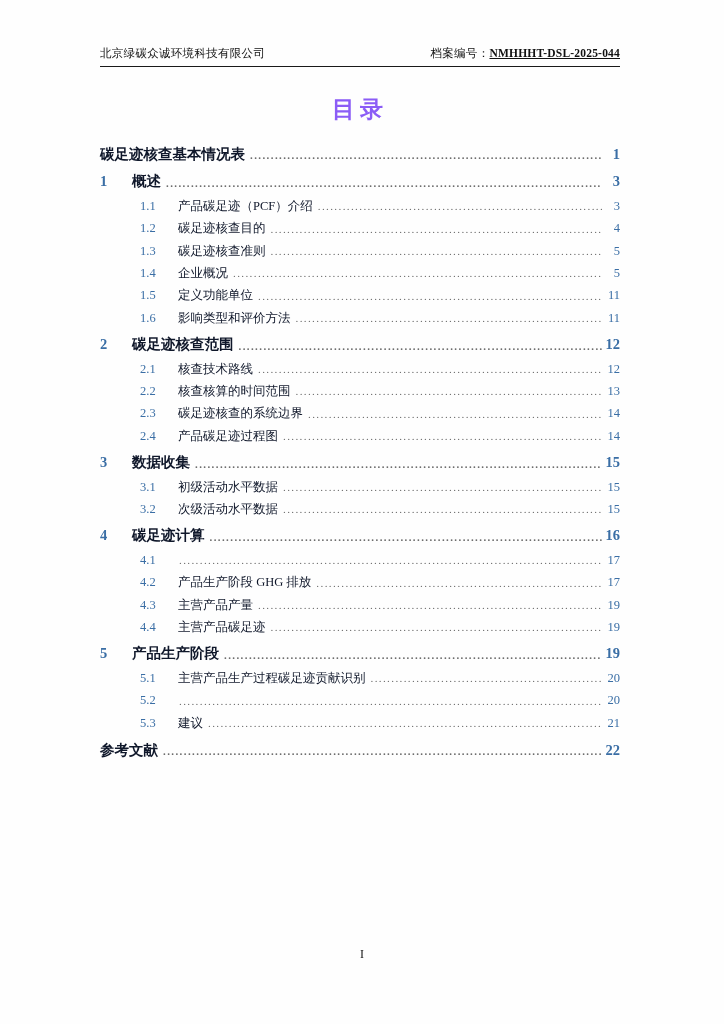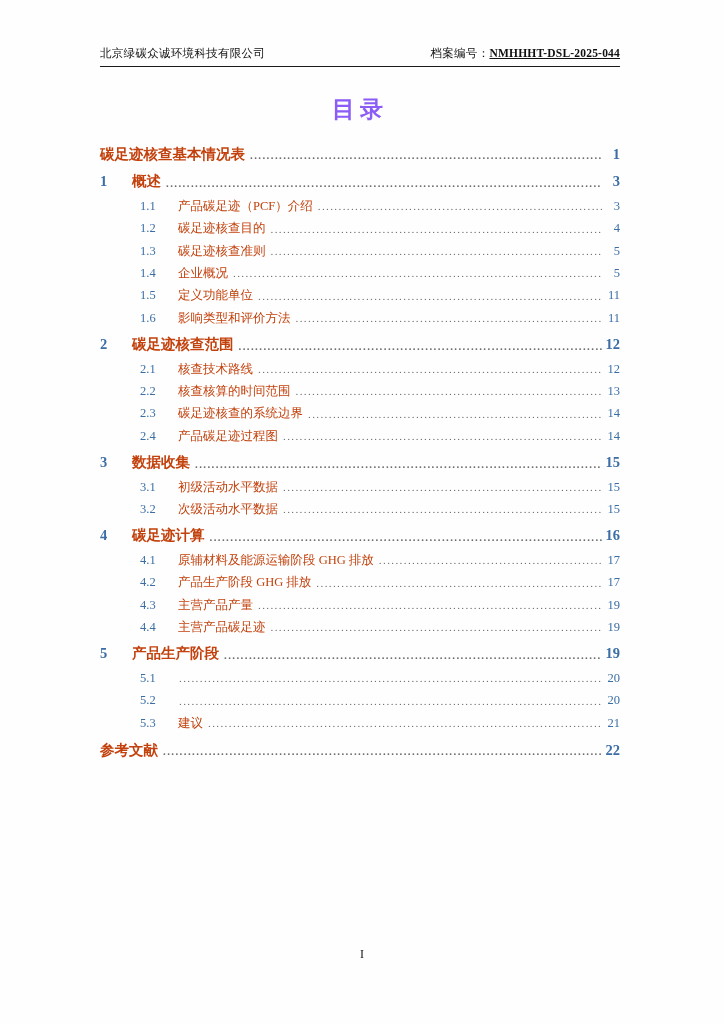--- a/index.html
+++ b/index.html
@@ -68,21 +68,21 @@
     margin-bottom: 2px;
     line-height: 1.55;
     white-space: nowrap;
   }
   .toc-num {
     flex: 0 0 auto;
     color: #3a6ea5;
   }
   .toc-label {
     flex: 0 0 auto;
-    color: #c2410c;
+    color: #0f172a;
   }
   .toc-dots {
     flex: 1 1 auto;
     overflow: hidden;
     white-space: nowrap;
     color: #6a6a6a;
     font-size: 11px;
     letter-spacing: 1.4px;
     margin: 0 2px 0 5px;
     position: relative;
@@ -269,21 +269,20 @@
         </div>
         <div class="toc-row lvl-1">
           <span class="toc-num">4</span>
           <span class="toc-label">碳足迹计算</span>
           <span class="toc-dots">...........................................................................................................................................</span>
           <span class="toc-page">16</span>
         </div>
         <div class="toc-row lvl-2">
           <span class="toc-indent"></span>
           <span class="toc-num">4.1</span>
-          <span class="toc-label">原辅材料及能源运输阶段 GHG 排放</span>
           <span class="toc-dots">...........................................................................................................................................</span>
           <span class="toc-page">17</span>
         </div>
         <div class="toc-row lvl-2">
           <span class="toc-indent"></span>
           <span class="toc-num">4.2</span>
           <span class="toc-label">产品生产阶段 GHG 排放</span>
           <span class="toc-dots">...........................................................................................................................................</span>
           <span class="toc-page">17</span>
         </div>
@@ -303,20 +302,21 @@
         </div>
         <div class="toc-row lvl-1">
           <span class="toc-num">5</span>
           <span class="toc-label">产品生产阶段</span>
           <span class="toc-dots">...........................................................................................................................................</span>
           <span class="toc-page">19</span>
         </div>
         <div class="toc-row lvl-2">
           <span class="toc-indent"></span>
           <span class="toc-num">5.1</span>
+          <span class="toc-label">主营产品生产过程碳足迹贡献识别</span>
           <span class="toc-dots">...........................................................................................................................................</span>
           <span class="toc-page">20</span>
         </div>
         <div class="toc-row lvl-2">
           <span class="toc-indent"></span>
           <span class="toc-num">5.2</span>
           <span class="toc-dots">...........................................................................................................................................</span>
           <span class="toc-page">20</span>
         </div>
         <div class="toc-row lvl-2">

